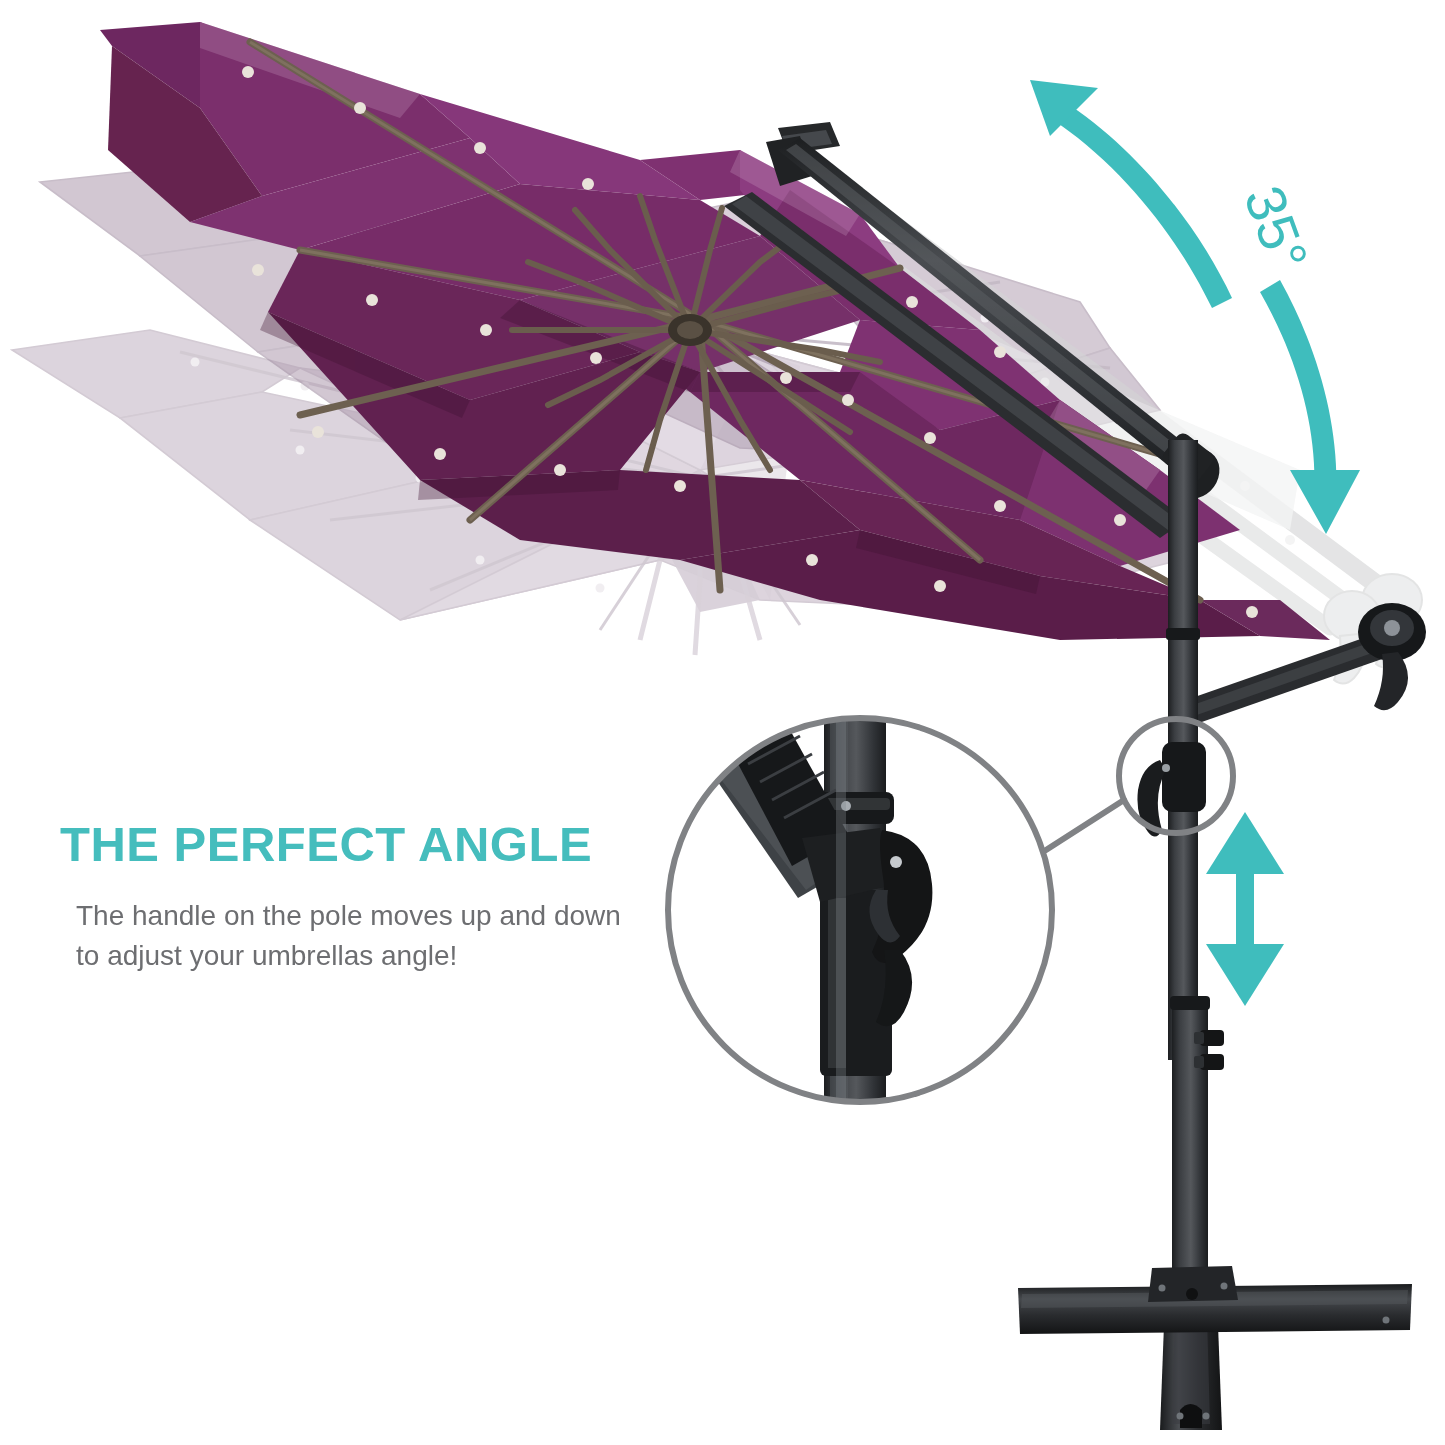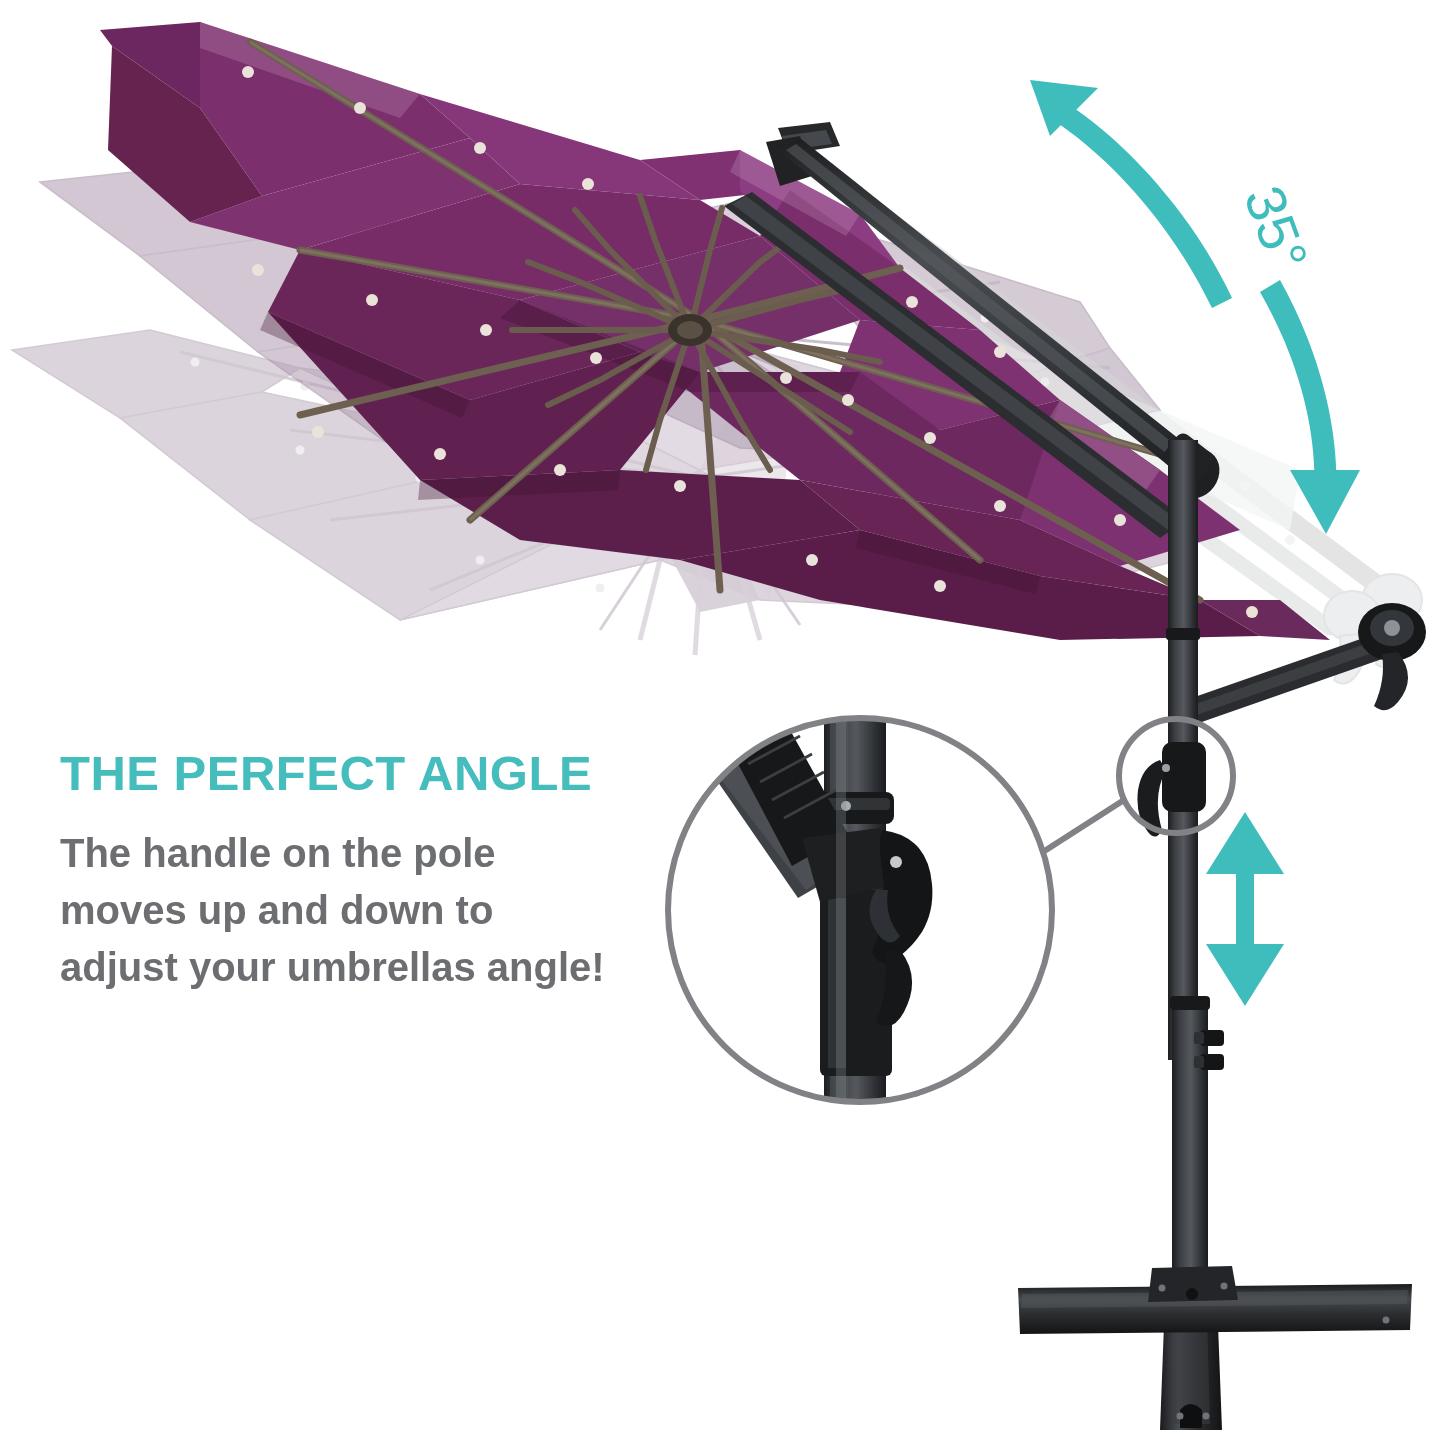--- a/index.html
+++ b/index.html
@@ -21,40 +21,40 @@
   #art {
     position: absolute;
     left: 0;
     top: 0;
     width: 1445px;
     height: 1445px;
   }
   #copy-block {
     position: absolute;
     left: 60px;
-    top: 748px;
+    top: 819px;
     width: 600px;
   }
   #headline {
     font-family: "Liberation Sans", sans-serif;
     font-size: 49px;
     font-weight: 700;
     letter-spacing: 0.5px;
     line-height: 1.05;
     color: #45bdbd;
     margin: 0 0 26px 0;
     white-space: nowrap;
   }
   #subcopy {
     font-family: "Liberation Sans", sans-serif;
-    font-size: 40px;
-    font-weight: 700;
+    font-size: 28px;
+    font-weight: 400;
     line-height: 1.42;
     color: #6d6e71;
-    margin: 0;
+    margin: 16px;
     max-width: 560px;
   }
 </style>
 </head>
 <body>
 
 <div id="stage">
 
   <svg id="art" viewBox="0 0 1445 1445" xmlns="http://www.w3.org/2000/svg">
     <defs>

